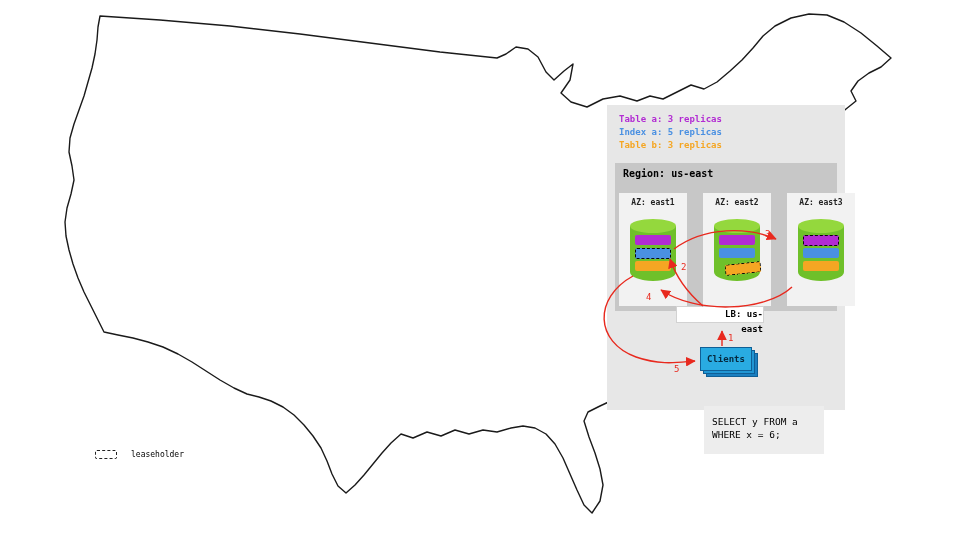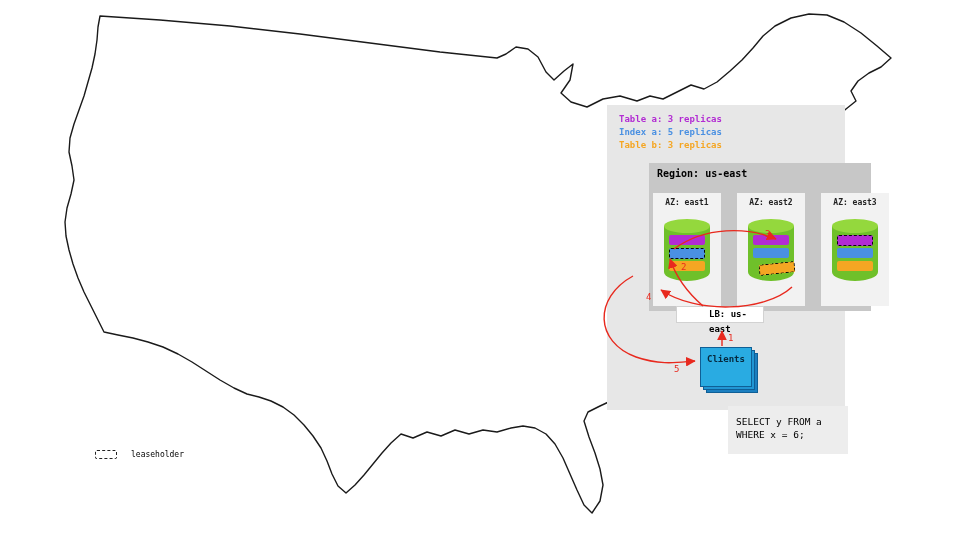--- a/index.html
+++ b/index.html
@@ -16,21 +16,21 @@
 
   .panel {
     position: absolute; left: 607px; top: 105px;
     width: 238px; height: 305px;
     background: #e7e7e7; z-index: 2; font-weight: bold;
   }
   .legend { position: absolute; left: 12px; top: 8px; font-size: 9px; line-height: 13px; }
 
   .region {
     position: absolute; left: 8px; top: 58px;
-    width: 222px; height: 148px; background: #c7c7c7; margin-left: 34px;
+    width: 222px; height: 148px; background: #c7c7c7;
   }
   .region-label { position: absolute; left: 8px; top: 5px; font-size: 10px; color: #000; }
   .az-row { position: absolute; left: 4px; top: 30px; display: flex; gap: 16px; }
   .az { position: relative; width: 68px; height: 113px; background: #f2f2f2; }
   .az-label { text-align: center; margin-top: 5px; font-size: 8px; color: #222; }
 
   .cylinder { position: absolute; left: 11px; top: 26px; width: 46px; height: 62px; }
   .cyl-body {
     position: absolute; left: 0; top: 7px; width: 46px; height: 55px;
     background: #6fc02a;
@@ -46,34 +46,34 @@
   }
   .bar-a { top: 16px; background: #b22bd3; }
   .bar-i { top: 29px; background: #4a90e2; }
   .bar-b { top: 42px; background: #f5a623; }
   .leaseholder { border: 1.5px dashed #0a0a0a; height: 11px; }
   .bar-b.offset { transform: translate(6px, 2px) rotate(-6deg); }
 
   .lb {
     position: absolute; left: 69px; top: 201px; width: 88px; height: 17px;
     background: #ffffff; border: 1px solid #d2d2d2; box-sizing: border-box;
-    font-size: 9px; text-align: left; line-height: 15px; color: #000; padding-left: 32px;
+    font-size: 9px; text-align: right; line-height: 15px; color: #000; padding-left: 32px;
   }
 
   .clients { position: absolute; left: 93px; top: 242px; width: 64px; height: 34px; }
-  .client-layer { position: absolute; width: 52px; height: 40px; box-sizing: border-box; }
+  .client-layer { position: absolute; width: 52px; height: 24px; box-sizing: border-box; }
   .client-s2 { left: 6px; top: 6px; background: #1b7fc0; border: 1px solid #0f5f96; }
   .client-s1 { left: 3px; top: 3px; background: #2196d4; border: 1px solid #0f5f96; }
   .client-front {
     left: 0; top: 0; background: #29abe2; border: 1px solid #0f5f96;
     font-size: 9px; text-align: center; line-height: 22px; color: #06283d;
   }
 
   .sql {
-    position: absolute; left: 728px; top: 406px; width: 120px; height: 48px;
+    position: absolute; left: 704px; top: 406px; width: 120px; height: 48px;
     background: #ededed; z-index: 3; box-sizing: border-box;
     padding: 9px 0 10px 8px; font-size: 9.5px; line-height: 13px; color: #000;
   }
 
   .ls-legend {
     position: absolute; left: 95px; top: 450px; z-index: 3;
     display: flex; align-items: center; gap: 14px; font-size: 8px; color: #000;
   }
   .ls-swatch {
     display: inline-block; width: 22px; height: 9px;

